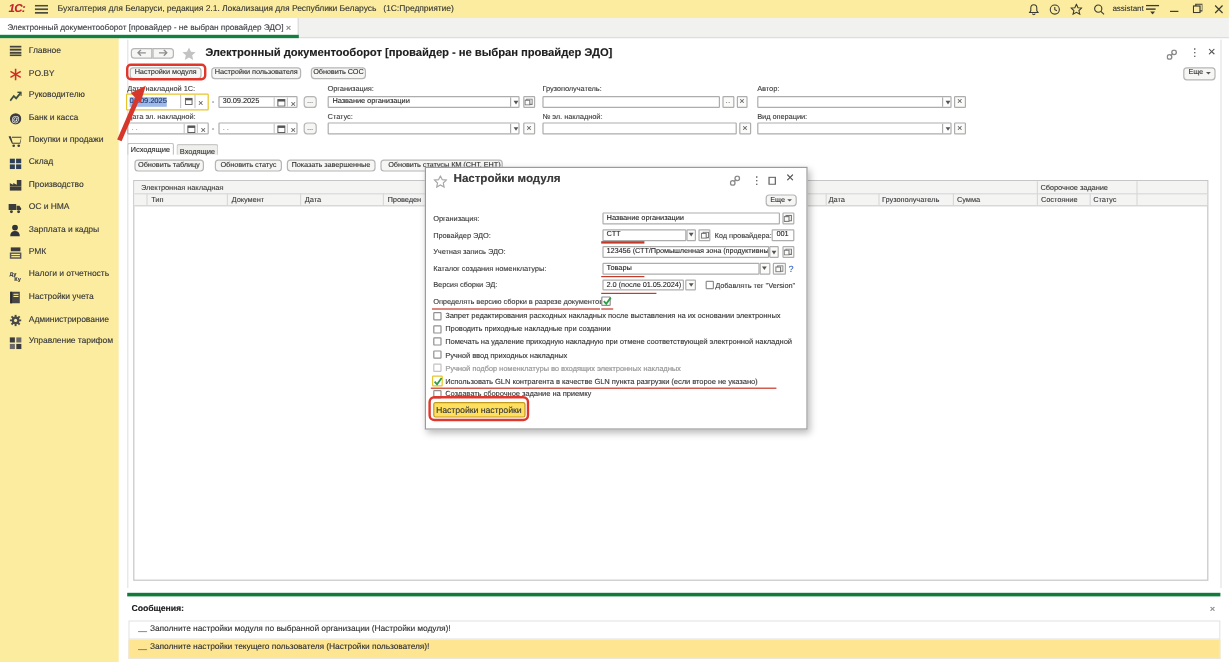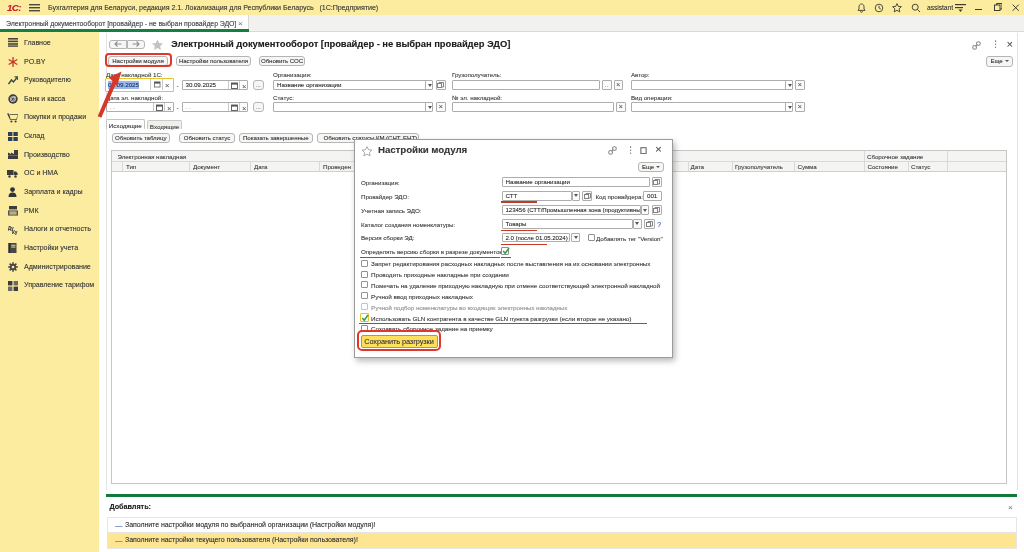--- a/index.html
+++ b/index.html
@@ -357,21 +357,21 @@
     <div class="vline" style="left:77px;top:9.5px;height:10px;"></div>
     <div class="vline" style="left:138px;top:9.5px;height:10px;"></div>
     <div class="vline" style="left:207px;top:9.5px;height:10px;"></div>
     <div class="vline" style="left:576px;top:9.5px;height:10px;"></div>
     <div class="vline" style="left:620px;top:9.5px;height:10px;"></div>
     <div class="vline" style="left:682px;top:9.5px;height:10px;"></div>
     <div class="vline" style="left:796px;top:9.5px;height:10px;"></div>
   </div>
 
   <div class="a" style="left:7px;top:461.5px;width:911px;height:3px;background:#0f7c3c;"></div>
-  <span class="a" style="left:10.5px;top:469.5px;font-size:7.2px;font-weight:bold;color:#222;">Добавлять:</span>
+  <span class="a" style="left:10.5px;top:469.5px;font-size:7.2px;font-weight:bold;color:#222;">Сообщения:</span>
   <span class="a" style="left:909px;top:471px;font-size:8px;color:#8a8a8a;">×</span>
   <div class="a" style="left:8px;top:484.5px;width:910px;height:16px;background:#fff;border:1px solid #e6e6e6;">
     <span class="a" style="left:7px;top:3.6px;font-size:7.4px;color:#3f6fbf;">—</span>
     <span class="a" style="left:17px;top:3.8px;font-size:6.9px;color:#333;">Заполните настройки модуля по выбранной организации (Настройки модуля)!</span>
   </div>
   <div class="a" style="left:8px;top:500.5px;width:910px;height:16px;background:#fde592;border:1px solid #e6e6e6;border-top:none;">
     <span class="a" style="left:7px;top:3.6px;font-size:7.4px;color:#3f6fbf;">—</span>
     <span class="a" style="left:17px;top:3.8px;font-size:6.9px;color:#333;">Заполните настройки текущего пользователя (Настройки пользователя)!</span>
   </div>
 </div>
@@ -484,21 +484,21 @@
   <div class="cb" style="left:5px;top:173.5px;width:9px;height:9px;border:1.5px solid #e7c32c;">
     <svg width="8" height="8" viewBox="0 0 8 8" style="position:absolute;left:-0.5px;top:-0.5px;">
         <path d="M1.2 4 L3.2 6.2 L7 1" fill="none" stroke="#2f9e44" stroke-width="1.5"></path>
       </svg>
   </div>
   <span class="cbtext" style="left:16px;top:175px;">Использовать GLN контрагента в качестве GLN пункта разгрузки (если второе не указано)</span>
   <div class="redline" style="left:3.5px;top:183.4px;width:288px;"></div>
   <div class="cb" style="left:6px;top:185.3px;"></div>
   <span class="cbtext" style="left:16px;top:185.9px;">Создавать сборочное задание на приемку</span>
 
-  <div class="a" style="left:5.5px;top:195.5px;width:77px;height:13px;background:#fedf5e;border:1px solid #c09a20;border-radius:2px;font-size:7.2px;color:#3a3a3a;display:flex;align-items:center;justify-content:center;white-space:nowrap;">Сохранить разгрузки</div>
+  <div class="a" style="left:5.5px;top:195.5px;width:77px;height:13px;background:#fedf5e;border:1px solid #c09a20;border-radius:2px;font-size:7.2px;color:#3a3a3a;display:flex;align-items:center;justify-content:center;white-space:nowrap;">Настройки настройки</div>
 </div>
 
 <div class="a" id="annot" style="left:0;top:0;width:1024px;height:552px;pointer-events:none;z-index:20;">
   <div class="a" style="left:104.5px;top:52.8px;width:67.5px;height:14.6px;border:2px solid #e0372c;border-radius:4px;"></div>
   <svg class="a" style="left:90px;top:65px;" width="45" height="60" viewBox="0 0 45 60">
     <line x1="9.5" y1="52" x2="24.5" y2="17" stroke="#d6372b" stroke-width="4"></line>
     <path d="M31.5 6.5 L19 12.5 L27 21 Z" fill="#d6372b"></path>
   </svg>
   <div class="a" style="left:356.5px;top:468.5px;"></div>
   <div class="a" style="left:356.5px;top:330px;width:84px;height:20.5px;border:2px solid #e0372c;border-radius:5px;"></div>

